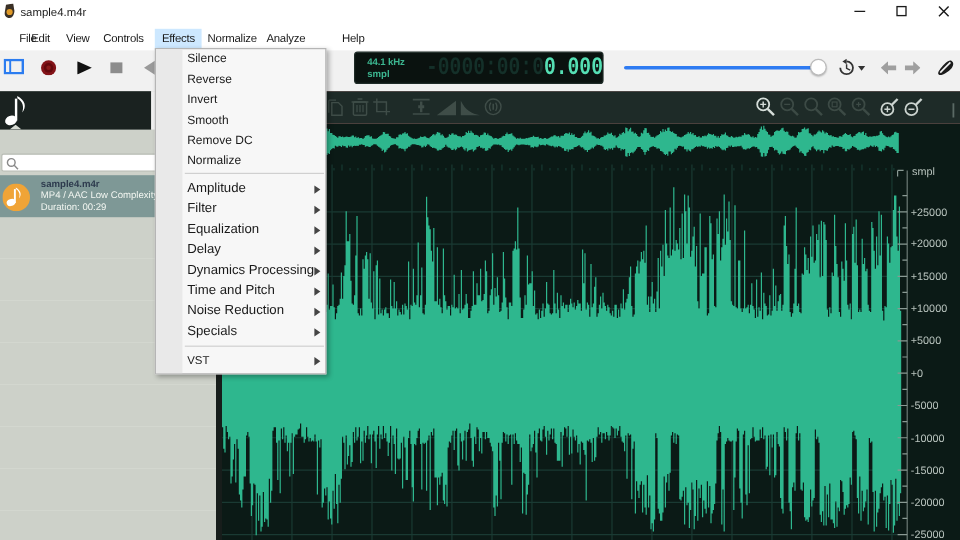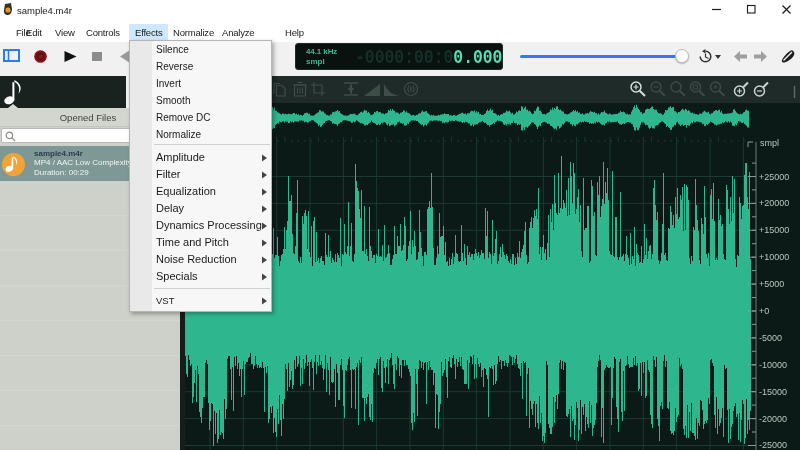--- a/index.html
+++ b/index.html
@@ -87,23 +87,20 @@
   <div class="abs" style="left:126px;top:0;width:54px;height:32px;background:#f1f1f1;"></div>
   <svg class="abs" style="left:4px;top:3px" width="19" height="26" viewBox="0 0 19 26">
     <ellipse cx="5.2" cy="21.3" rx="5.0" ry="3.9" fill="#fff" transform="rotate(-20 5.2 21.3)"></ellipse>
     <rect x="8.4" y="3.2" width="2" height="18.3" fill="#fff"></rect>
     <path d="M10.4 2.8 C14.9 5.4 16.2 9.6 14.5 14.8 C18.3 9.9 17.3 4.7 10.4 0.9 Z" fill="#fff"></path>
   </svg>
   <svg class="abs" style="left:8px;top:28px" width="10" height="4" viewBox="0 0 10 4">
       <path d="M5 0 L10 4 H0 Z" fill="#d7dbd3"></path>
     </svg>
 
-  <div class="abs" style="left:0;top:32px;width:180px;height:19px;background:#d2d6ce;border-bottom:1px solid #c2c6be;">
-    <div style="width:176px;text-align:center;font-size:9.5px;color:#3c413c;padding-top:4px;">Opened Files</div>
-  </div>
 
   <div class="abs" style="left:1px;top:52px;width:178px;height:15px;background:#fff;border:1px solid #b8bcb4;border-radius:2px;">
     <svg class="abs" style="left:3px;top:2px" width="11" height="11" viewBox="0 0 11 11">
       <circle cx="4.4" cy="4.4" r="3.2" fill="none" stroke="#8a8a8a" stroke-width="1.2"></circle>
       <path d="M6.8 6.8 L10 10" stroke="#8a8a8a" stroke-width="1.2"></path>
     </svg>
   </div>
 
   <div class="abs" style="left:0;top:70px;width:180px;height:35px;background:#7e9896;">
     <svg class="abs" style="left:1.5px;top:6.5px" width="23" height="23" viewBox="0 0 23 23">

